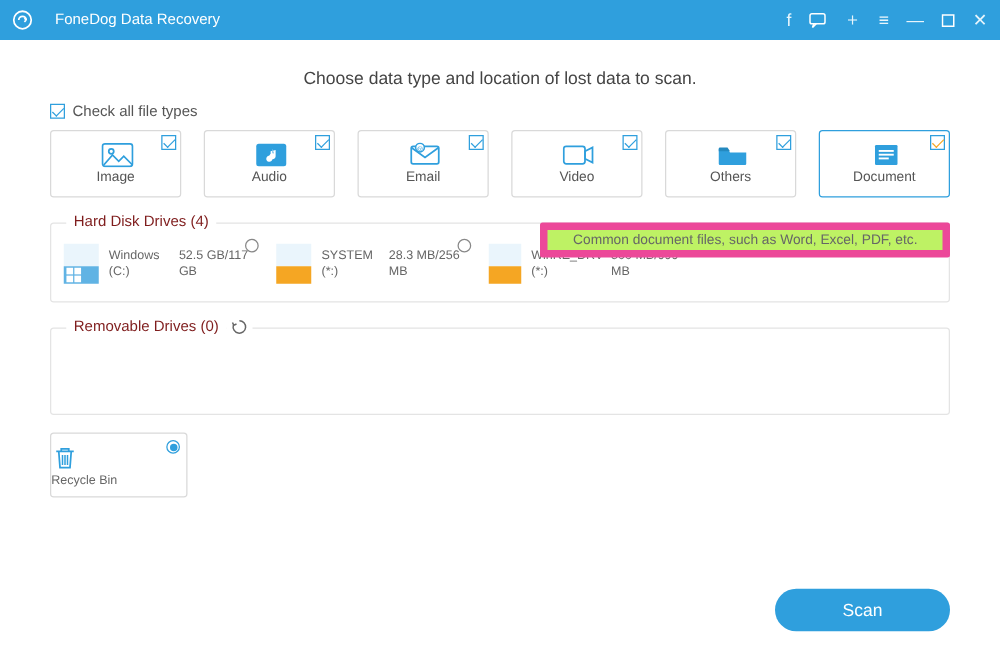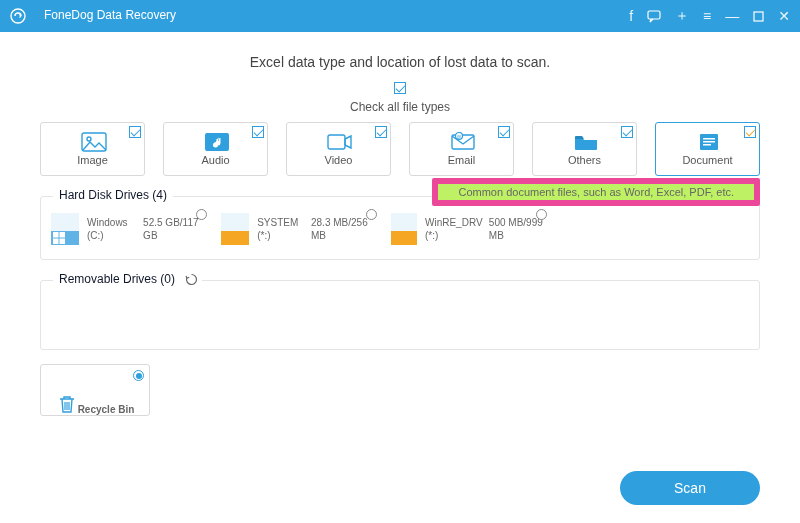--- a/index.html
+++ b/index.html
@@ -3,45 +3,45 @@
 <meta charset="utf-8">
 <style>
 * { box-sizing: border-box; margin: 0; padding: 0; font-family: "Segoe UI", Arial, sans-serif; }
 body { background: #fff; width: 800px; height: 523px; overflow: hidden; position: relative; }
 .titlebar { background: #2f9fdd; height: 32px; display: flex; align-items: center; padding: 0 10px; color: #fff; font-size: 12px; justify-content: space-between; }
 .titlebar-left { display: flex; gap: 18px; }
 .titlebar-icons { display: flex; gap: 14px; align-items: center; color:#e8f5fc; font-size:14px;}
 .titlebar-icons > * { cursor: pointer; }
 .content { padding: 16px 40px 0 40px; }
 .heading { text-align: center; color: #444; font-size: 14px; margin: 6px 0 12px; }
-.check-all { display: flex; align-items: center; gap: 6px; font-size: 12px; color: #555; margin-bottom: 8px; flex-direction: column; }
+.check-all { display: flex; align-items: center; gap: 6px; font-size: 12px; color: #555; margin-bottom: 8px; }
 .chk { width: 12px; height: 12px; border: 1px solid #2f9fdd; display: inline-flex; align-items: center; justify-content: center; position:relative; background:#fff;}
 .chk.checked::after { content:""; width:8px; height:4px; border-left:1.5px solid #2f9fdd; border-bottom:1.5px solid #2f9fdd; transform:rotate(-45deg); position:relative; top:-1px;}
 .chk.orange.checked::after{border-color:#f5a623;}
 .types { display:flex; gap:18px; margin-bottom:4px;}
 .type-card { flex:1; border:1px solid #d9d9d9; border-radius:3px; height:54px; position:relative; display:flex; flex-direction:column; align-items:center; justify-content:center; cursor:pointer; background:#fff;}
 .type-card.selected { border:1.5px solid #2f9fdd;}
 .type-card .chk { position:absolute; top:3px; right:3px; }
 .type-card .icon { width:24px; height:20px; margin-bottom:2px; }
 .type-card .label { font-size:11px; color:#555;}
 .tooltip { position:absolute; right:40px; top:178px; font-size:11px; border:6px solid #ec4899; background:#bef264; padding:2px 20px; color:#666; z-index:5; border-radius:2px;}
 .section-border { border:1px solid #e4e4e4; border-radius:3px; margin-top:20px; padding:16px 10px 14px; position:relative; }
-.section-title { position:absolute; top:-9px; left:12px; background:#fff; padding:0 6px; font-size:12px; color:#0f172a;}
+.section-title { position:absolute; top:-9px; left:12px; background:#fff; padding:0 6px; font-size:12px; color:#7f1d1d;}
 .refresh-icon { position:absolute; top:-8px; left:140px; background:#fff; padding:0 4px; font-size:12px; color:#666;}
 .drives {display:flex; gap:10px; flex-wrap:wrap;}
 .drive { display:flex; align-items:center; gap:8px; width:160px; position:relative;}
 .drive .radio { position:absolute; right:4px; top:-4px; width:11px; height:11px; border:1px solid #888; border-radius:50%; background:#fff;}
 .drive-icon { width:30px; height:32px; display:flex; flex-direction:column;}
 .drive-icon .top { flex:1; background:#eaf5fc;}
 .drive-icon .bot { height:14px; background:#60b3e4; position:relative;}
 .drive-icon.or .bot{background:#f5a623;}
 .drive-icon .bot svg{position:absolute; left:2px; top:1px;}
 .drive-info { display:flex; font-size:10px; color:#666; line-height:1.3;}
 .removable { height:70px;}
-.recycle-card { border:1px solid #d9d9d9; border-radius:3px; width:110px; height:52px; display:flex; flex-direction:row; align-items:flex-end; justify-content:center; position:relative; margin-top:14px;font-weight:bold;}
+.recycle-card { border:1px solid #d9d9d9; border-radius:3px; width:110px; height:52px; display:flex; flex-direction:column; align-items:flex-start; justify-content:center; position:relative; margin-top:14px;}
 .recycle-card .radio { position:absolute; right:5px; top:5px; width:11px; height:11px; border:1px solid #2f9fdd; border-radius:50%; display:flex; align-items:center; justify-content:center;}
 .recycle-card .radio::after{content:""; width:6px; height:6px; background:#2f9fdd; border-radius:50%;}
 .recycle-card .label { font-size:10px; color:#666; margin-top:2px;}
 .recycle-card .icon{color:#2f9fdd;}
 .scan-btn { position:absolute; right:40px; bottom:18px; background:#2f9fdd; color:#fff; border:none; border-radius:20px; width:140px; height:34px; font-size:14px; cursor:pointer;}
 svg { display:block;}
 </style>
 </head>
 <body>
 
@@ -70,21 +70,21 @@
     <span>
         <svg width="11" height="11" viewBox="0 0 11 11">
           <rect x="1" y="1" width="9" height="9" fill="none" stroke="#fff" stroke-width="1.2"></rect>
         </svg>
       </span>
     <span>✕</span>
   </div>
 </div>
 
 <div class="content">
-  <div class="heading">Excel data type and location of lost data to scan.</div>
+  <div class="heading">Choose data type and location of lost data to scan.</div>
 
   <div class="check-all">
     <span class="chk checked"></span>
     <span>Check all file types</span>
   </div>
 
   <div class="types">
 
     <div class="type-card">
       <span class="chk checked"></span>
@@ -100,44 +100,44 @@
 
     <div class="type-card">
       <span class="chk checked"></span>
       <span class="icon">
         <svg width="26" height="20" viewBox="0 0 26 20">
             <rect x="1" y="1" width="24" height="18" rx="2" fill="#2f9fdd"></rect>
             <path d="M14 5 v8 a2.5 2.5 0 1 1 -1.5 -2.3 V7 l4 -1 v5 a2.5 2.5 0 1 1 -1.5 -2.3" fill="#fff"></path>
           </svg>
       </span>
       <span class="label">Audio</span>
-    </div>
-
-    <div class="type-card">
-      <span class="chk checked"></span>
-      <span class="icon">
-        <svg width="26" height="20" viewBox="0 0 26 20">
-            <rect x="1" y="3" width="17" height="14" rx="2" fill="none" stroke="#2f9fdd" stroke-width="1.4"></rect>
-            <path d="M18 7 L24 4 V16 L18 13 Z" fill="none" stroke="#2f9fdd" stroke-width="1.4"></path>
-          </svg>
-      </span>
-      <span class="label">Video</span>
     </div>
 
     <div class="type-card">
       <span class="chk checked"></span>
       <span class="icon">
         <svg width="26" height="20" viewBox="0 0 26 20">
             <rect x="2" y="3" width="22" height="14" rx="1.5" fill="none" stroke="#2f9fdd" stroke-width="1.4"></rect>
             <path d="M2 4 L13 12 L24 4" fill="none" stroke="#2f9fdd" stroke-width="1.4"></path>
             <circle cx="9" cy="4" r="3.5" fill="#fff" stroke="#2f9fdd" stroke-width="1.2"></circle>
             <text x="9" y="6.5" font-size="5" text-anchor="middle" fill="#2f9fdd">@</text>
           </svg>
       </span>
       <span class="label">Email</span>
+    </div>
+
+    <div class="type-card">
+      <span class="chk checked"></span>
+      <span class="icon">
+        <svg width="26" height="20" viewBox="0 0 26 20">
+            <rect x="1" y="3" width="17" height="14" rx="2" fill="none" stroke="#2f9fdd" stroke-width="1.4"></rect>
+            <path d="M18 7 L24 4 V16 L18 13 Z" fill="none" stroke="#2f9fdd" stroke-width="1.4"></path>
+          </svg>
+      </span>
+      <span class="label">Video</span>
     </div>
 
     <div class="type-card">
       <span class="chk checked"></span>
       <span class="icon">
         <svg width="26" height="20" viewBox="0 0 26 20">
             <path d="M2 5 h7 l2 3 h13 v9 a1 1 0 0 1 -1 1 H3 a1 1 0 0 1 -1 -1 Z" fill="#2f9fdd"></path>
             <path d="M2 5 a1 1 0 0 1 1 -1 h6 l2 3 H2 Z" fill="#2489bf"></path>
           </svg>
       </span>

